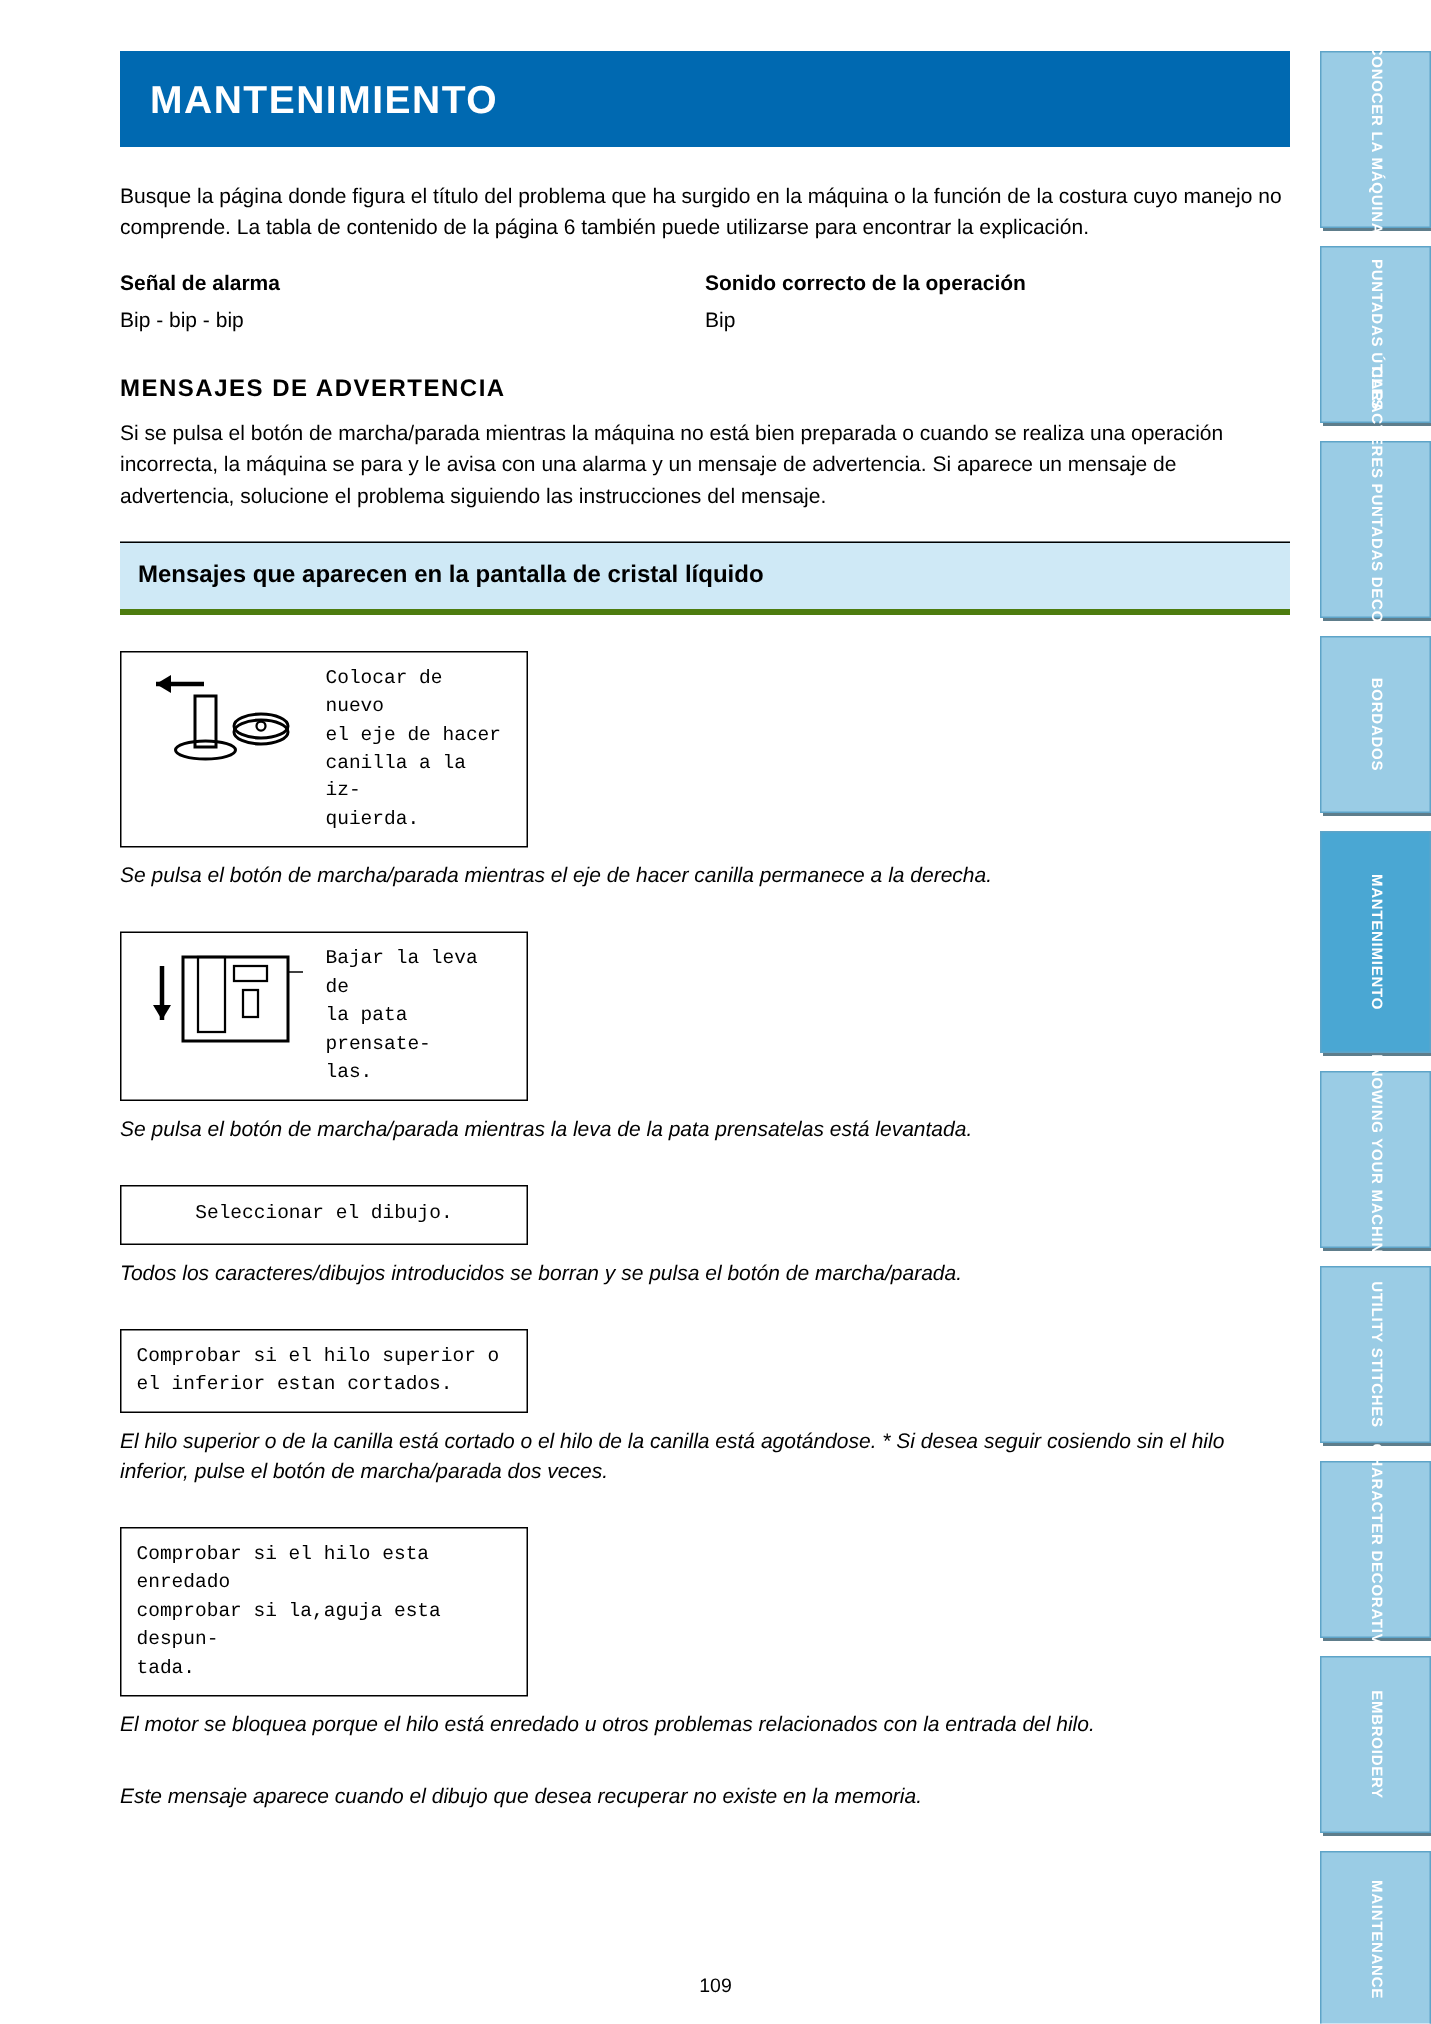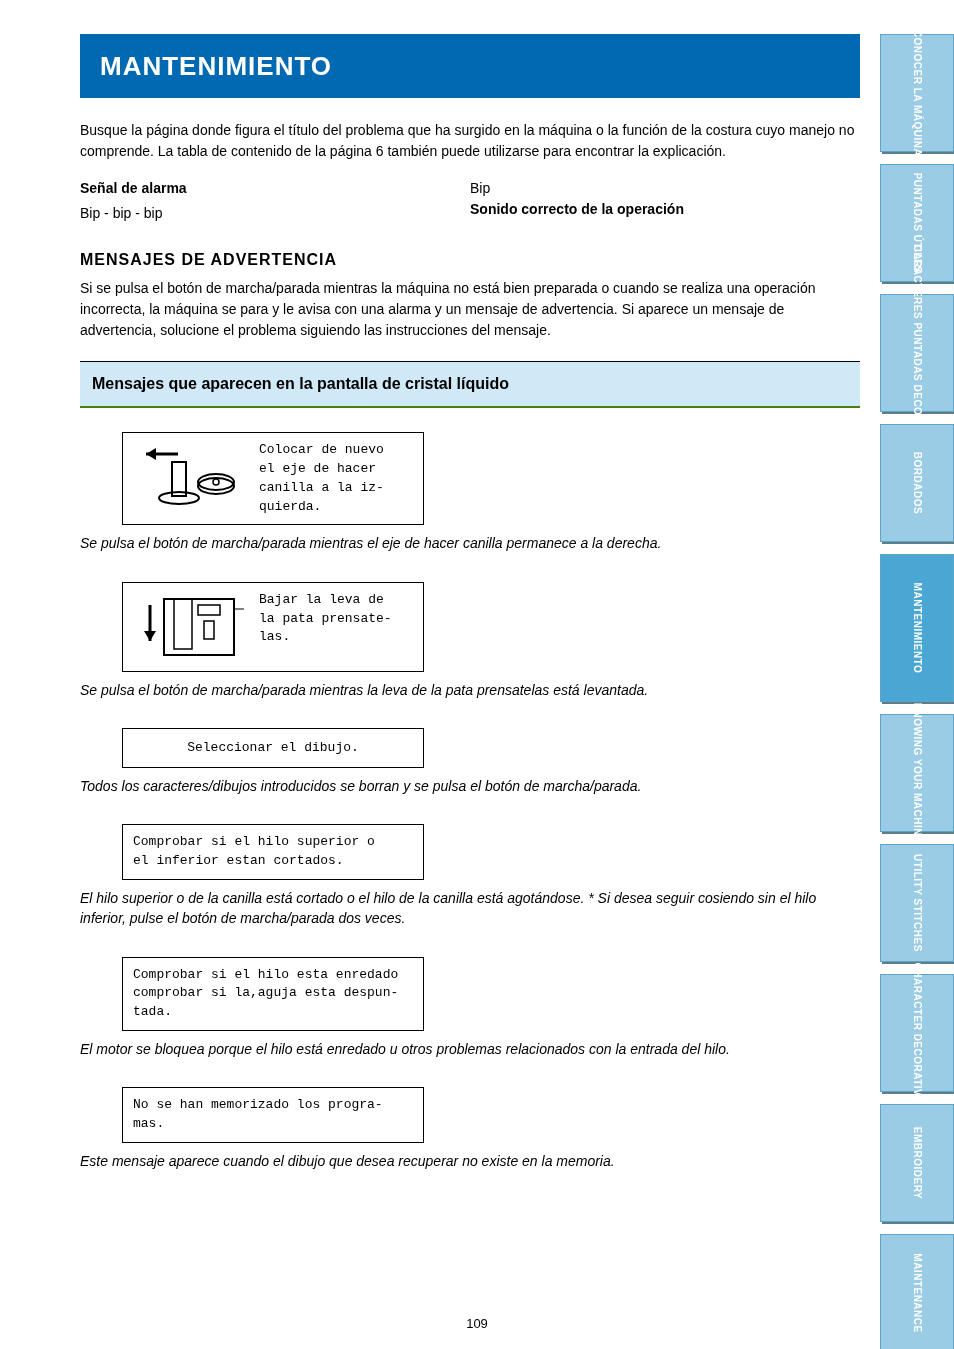--- a/index.html
+++ b/index.html
@@ -52,43 +52,42 @@
   }
   .warn-title {
     font-size: 16px;
     font-weight: bold;
     margin-bottom: 6px;
     letter-spacing: 1px;
   }
   .msg-band {
     background: #cfe9f6;
     border-top: 1px solid #000;
-    border-bottom: 2px solid #4d7c0f;
+    border-bottom: 4px solid #4d7c0f;
     padding: 10px 12px;
     font-size: 16px;
     font-weight: bold;
     margin-bottom: 24px;
   }
   .msg-block {
     margin-bottom: 28px;
   }
   .display-box {
     border: 1px solid #000;
     padding: 8px 10px;
     font-family: "Courier New", monospace;
     font-size: 13px;
     line-height: 1.45;
-    width: 302px;
+    width: 272px;
     min-height: 40px;
     display: flex;
     align-items: center;
     justify-content: flex-start;
     text-align: left;
     white-space: pre-wrap;
-    margin-left: 42px;
   }
   .display-box.center {
     justify-content: center;
     text-align: center;
   }
   .display-box.with-illus {
     align-items: flex-start;
   }
   .illus-slot {
     width: 120px;
@@ -158,22 +157,22 @@
 <div class="content">
 
   <div class="intro-text">Busque la página donde figura el título del problema que ha surgido en la máquina o la función de la costura cuyo manejo no comprende. La tabla de contenido de la página 6 también puede utilizarse para encontrar la explicación.</div>
 
   <div class="bump-row">
     <div class="col">
       <div style="font-weight:bold; margin-bottom:4px;">Señal de alarma</div>
       <div>Bip - bip - bip</div>
     </div>
     <div class="col">
+      <div style="font-weight:bold; margin-bottom:4px;">Sonido correcto de la operación</div>
       <div>Bip</div>
-      <div style="font-weight:bold; margin-bottom:4px;">Sonido correcto de la operación</div>
     </div>
   </div>
 
   <div class="warn-title">MENSAJES DE ADVERTENCIA</div>
   <div style="margin-bottom:20px;">Si se pulsa el botón de marcha/parada mientras la máquina no está bien preparada o cuando se realiza una operación incorrecta, la máquina se para y le avisa con una alarma y un mensaje de advertencia. Si aparece un mensaje de advertencia, solucione el problema siguiendo las instrucciones del mensaje.</div>
 
   <div class="msg-band">
     <span>Mensajes que aparecen en la pantalla de cristal líquido</span>
   </div>
 
@@ -217,22 +216,20 @@
         <div class="explain">El hilo superior o de la canilla está cortado o el hilo de la canilla está agotándose.
 * Si desea seguir cosiendo sin el hilo inferior, pulse el botón de marcha/parada dos veces.</div>
       </div>
       <div class="msg-block">
         <div class="display-box"><div>Comprobar si el hilo esta enredado
 comprobar si la,aguja esta despun-
 tada.</div></div>
         <div class="explain">El motor se bloquea porque el hilo está enredado u otros problemas relacionados con la entrada del hilo.</div>
       </div>
       <div class="msg-block">
-        <div class="display-box"><div>No se han memorizado los progra-
-mas.</div></div>
         <div class="explain">Este mensaje aparece cuando el dibujo que desea recuperar no existe en la memoria.</div>
       </div>
     </div>
 
 </div>
 
 <div class="side-tabs" id="side-tabs">
     <div class="tab">
       <div class="tab-label">CONOCER LA MÁQUINA</div>
     </div>

